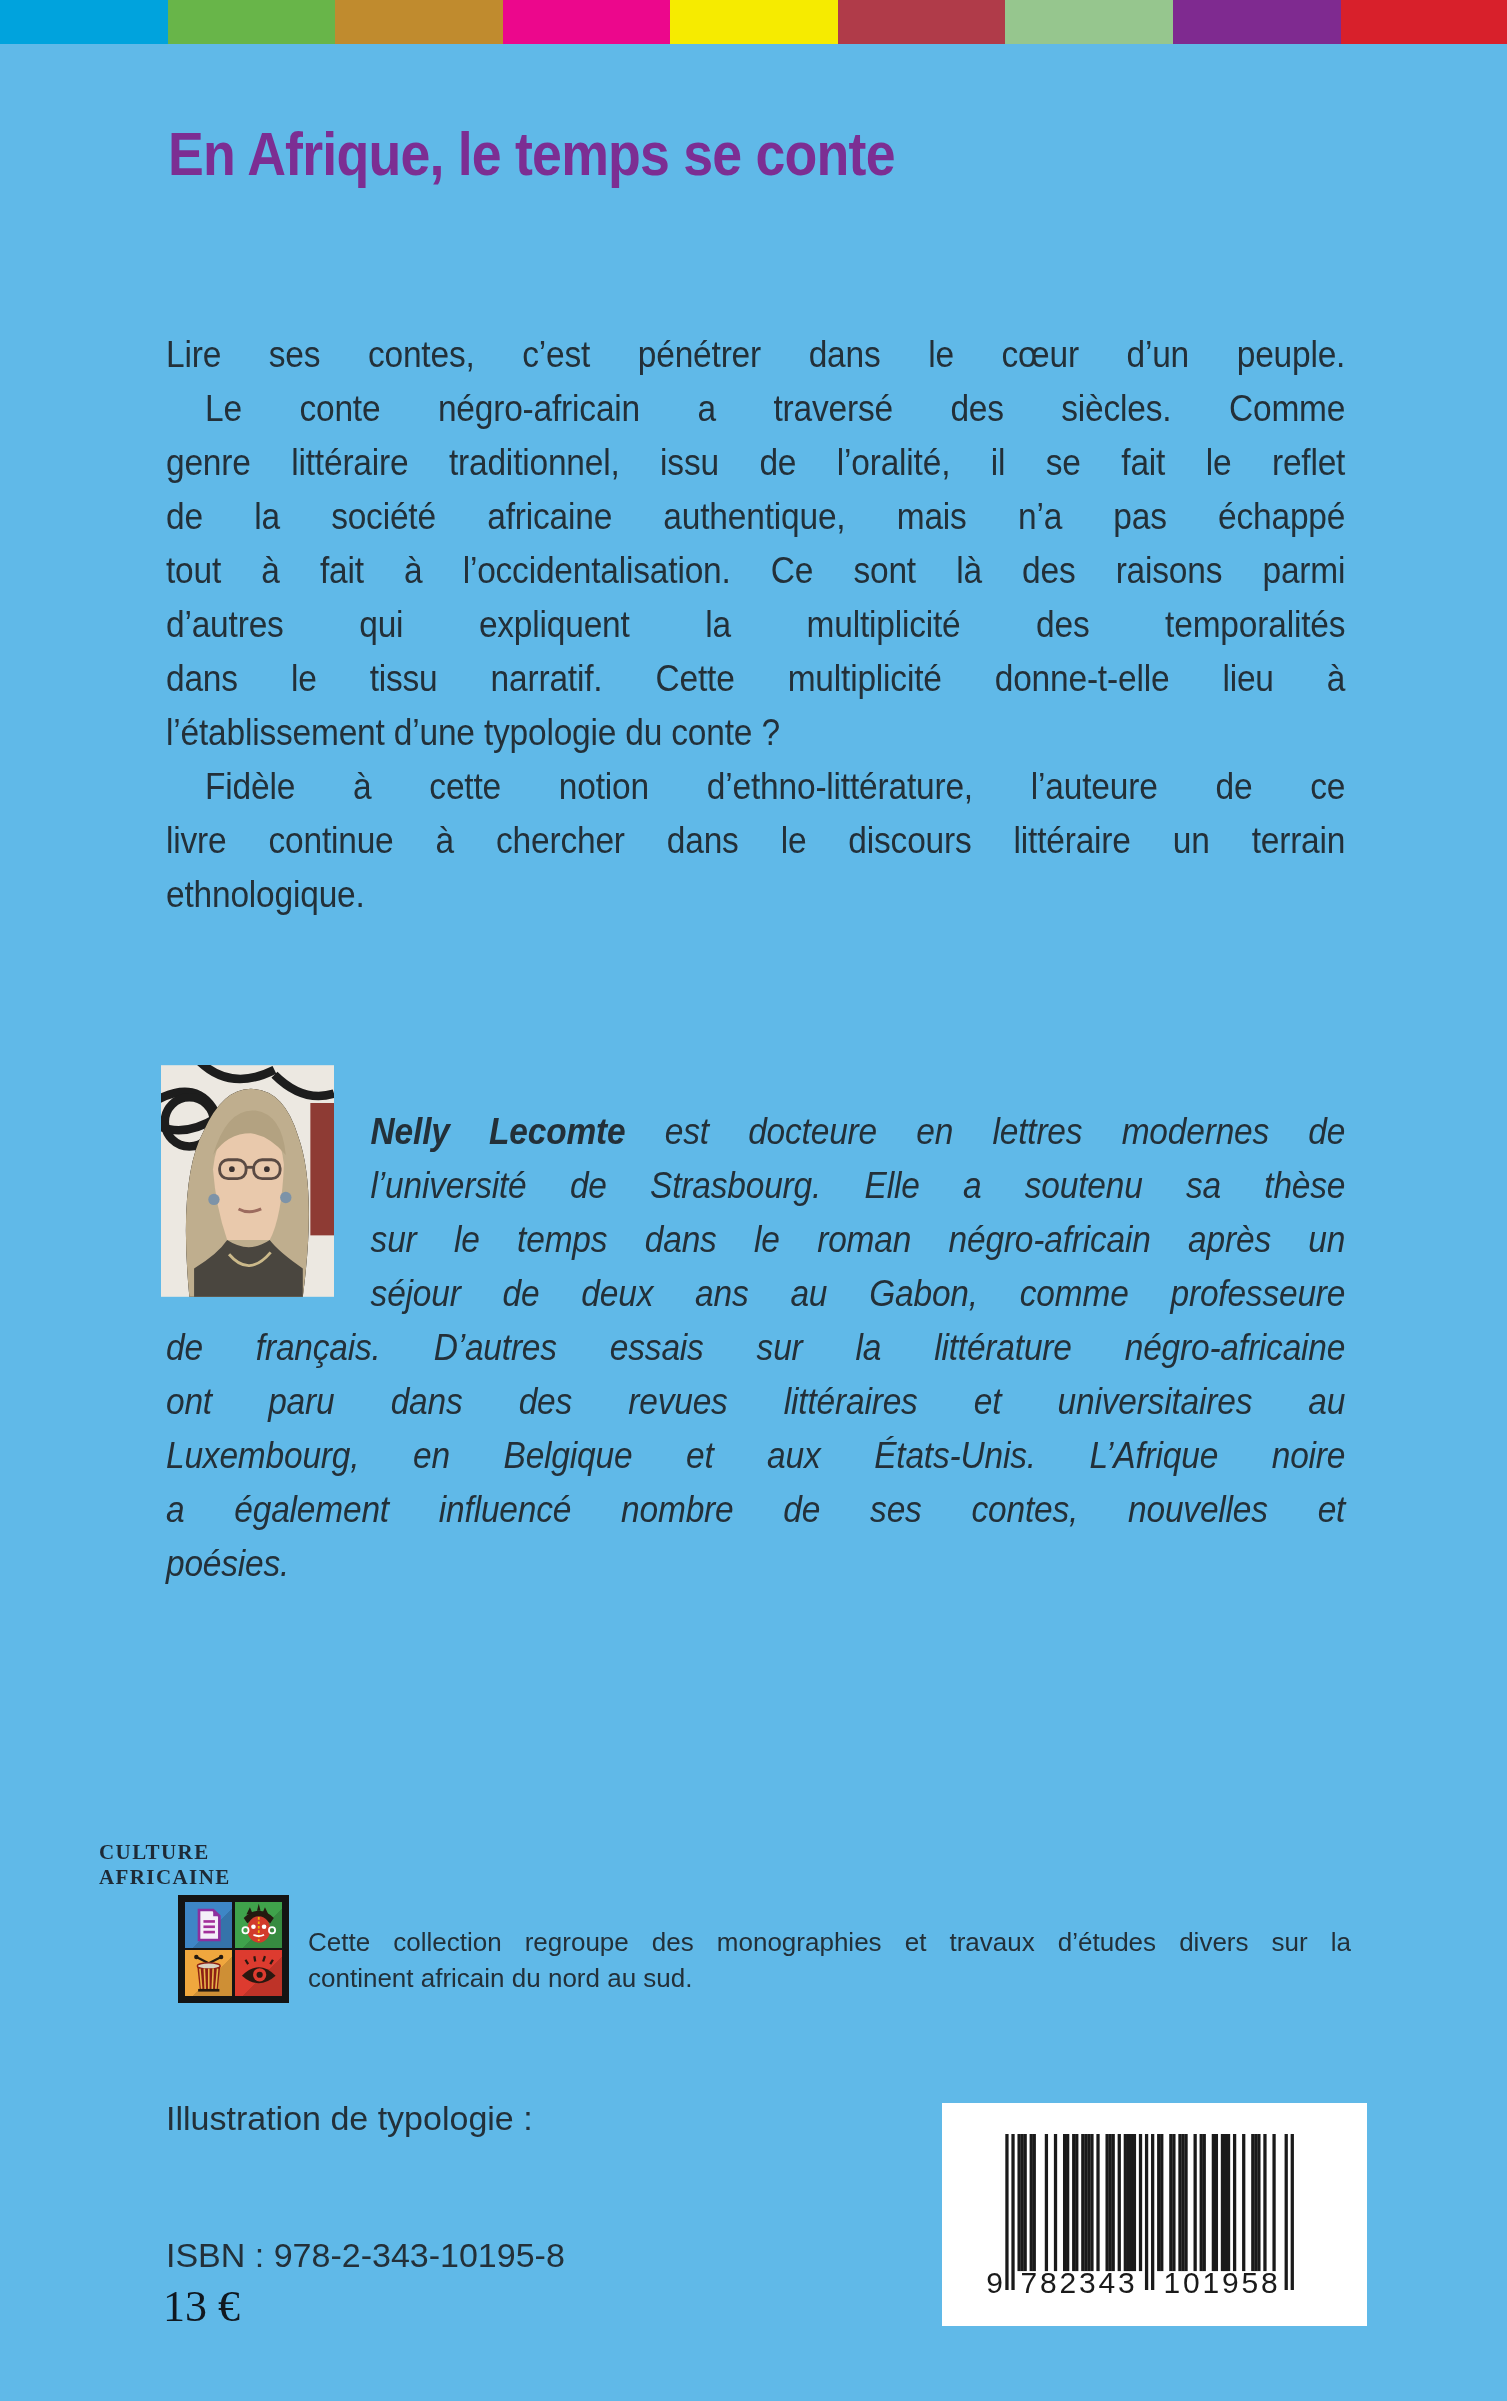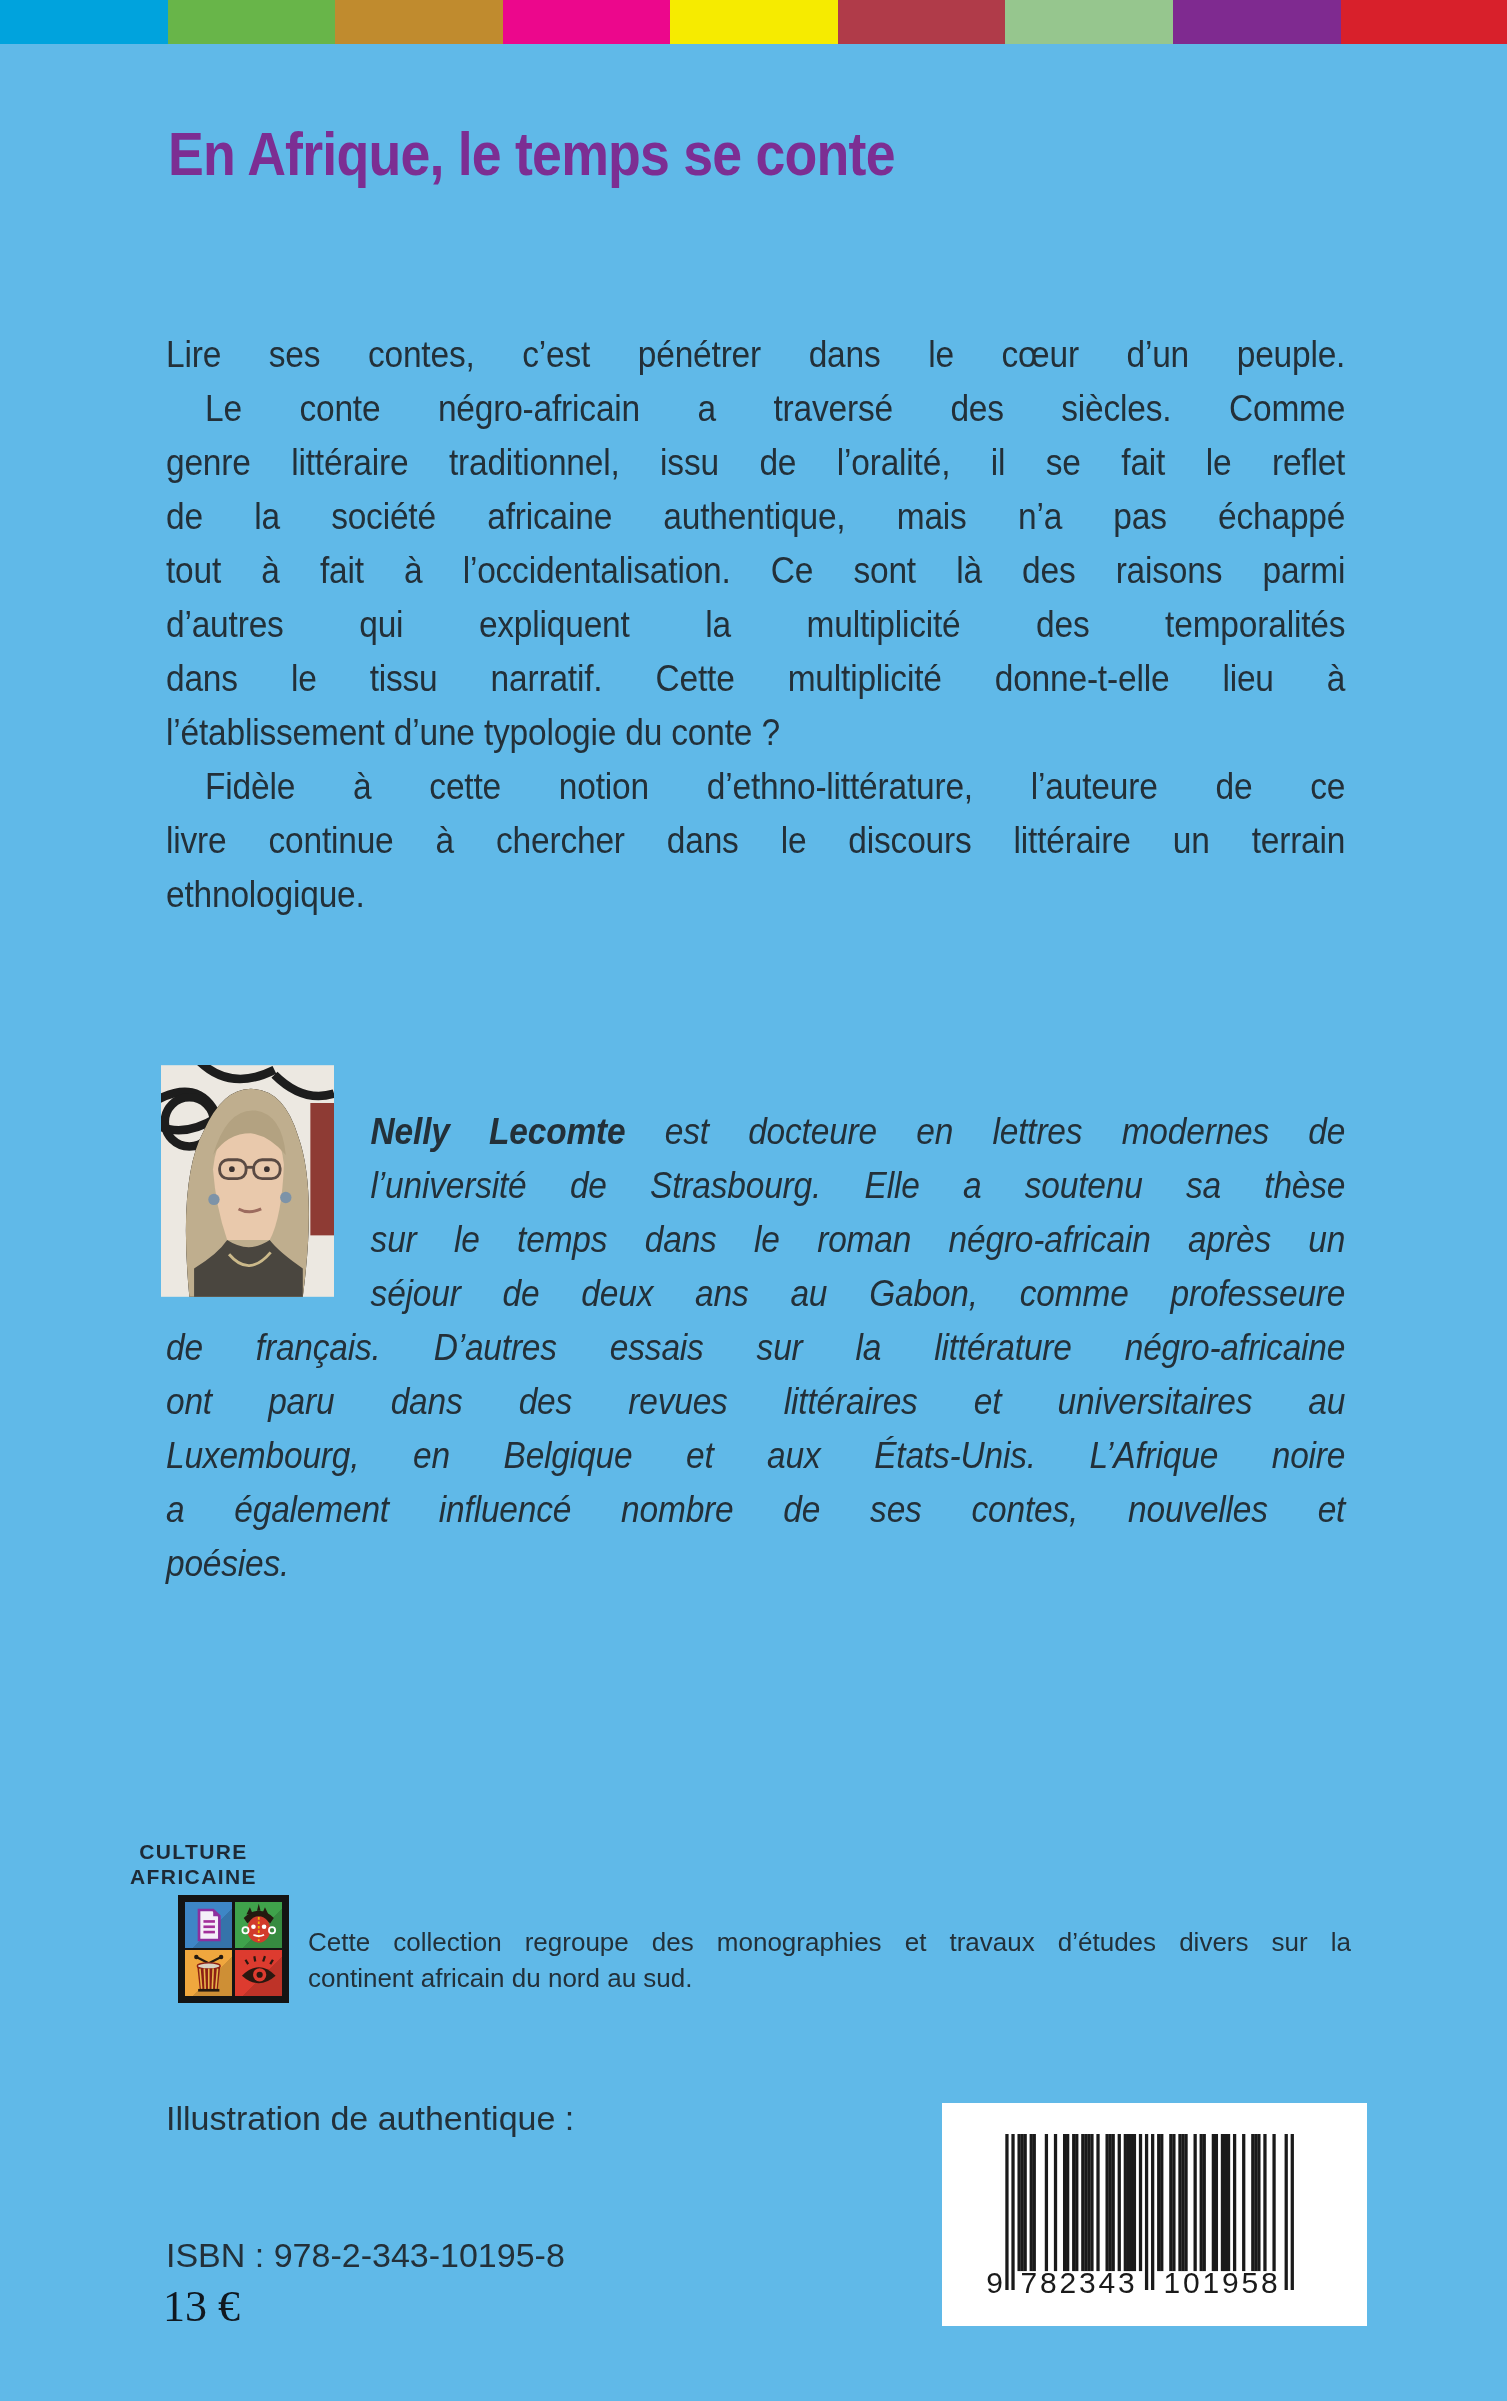--- a/index.html
+++ b/index.html
@@ -26,22 +26,22 @@
   .photo{position:absolute;left:161px;top:1065px;width:173px;height:232px;}
   .photo svg{display:block;}
 
   
   .bio{position:absolute;left:166px;top:1105px;width:1268px;transform:scaleX(0.93);transform-origin:left top;
        color:var(--ink,#233039);font-size:36px;line-height:54px;font-style:italic;letter-spacing:-0.2px;}
   .bio .photo-spacer{float:left;width:186px;height:191px;margin-right:34px;}
   .bio .author-name{font-weight:bold;}
 
   
-  .culture-label{position:absolute;left:99px;top:1840px;width:189px;text-align:center;
-                 color:var(--label-color,#1e2a36);font-weight:bold;font-size:21px;line-height:24.6px;letter-spacing:1.4px;}
+  .culture-label{position:absolute;left:99px;top:1840px;width:189px;text-align:left;
+                 color:var(--label-color,#1e2a36);font-weight:bold;font-size:21px;line-height:24.6px;letter-spacing:1.4px;font-family:Liberation Serif, serif;}
   .logo{position:absolute;left:178px;top:1895px;width:111px;height:108px;background:var(--logo-border,#141414);
         box-sizing:border-box;padding:6.6px;}
   .logo-grid{width:100%;height:100%;display:grid;grid-template-columns:1fr 1fr;grid-template-rows:1fr 1fr;gap:2.8px;}
   .quad{position:relative;overflow:hidden;}
   .quad svg{position:absolute;left:0;top:0;width:100%;height:100%;}
   .quad.q-blue{background:linear-gradient(135deg,transparent 58%,rgba(0,0,0,.14) 58%),var(--logo-blue,#3e86c6);}
   .quad.q-green{background:linear-gradient(135deg,transparent 58%,rgba(0,0,0,.14) 58%),var(--logo-green,#3fa24b);}
   .quad.q-orange{background:linear-gradient(135deg,transparent 58%,rgba(0,0,0,.14) 58%),var(--logo-orange,#f0a73e);}
   .quad.q-red{background:linear-gradient(135deg,transparent 58%,rgba(0,0,0,.14) 58%),var(--logo-red,#dd3b2f);}
   .collection-text{position:absolute;left:308px;top:1904px;width:1043px;color:var(--ink,#233039);
@@ -200,21 +200,21 @@
       </div>
     </div>
   </div>
 
   <div class="collection-text">
     <div class="line">Cette collection regroupe des monographies et travaux d’études divers sur la</div>
     <div class="line no-just">continent africain du nord au sud.</div>
   </div>
 
   <div class="illustration">
-    <div>Illustration de authentique :</div>
+    <div>Illustration de typologie :</div>
   </div>
 
   <div class="isbn">ISBN : 978-2-343-10195-8</div>
   <div class="price">13 €</div>
 
   <div class="barcode">
     <svg id="barcode-bars" width="289" height="156" viewBox="0 0 305 165">
         <rect x="0.00" y="0" width="3.46" height="165" fill="#1a1a1a"></rect>
         <rect x="6.42" y="0" width="3.46" height="165" fill="#1a1a1a"></rect>
         <rect x="12.84" y="0" width="3.46" height="145" fill="#1a1a1a"></rect>

